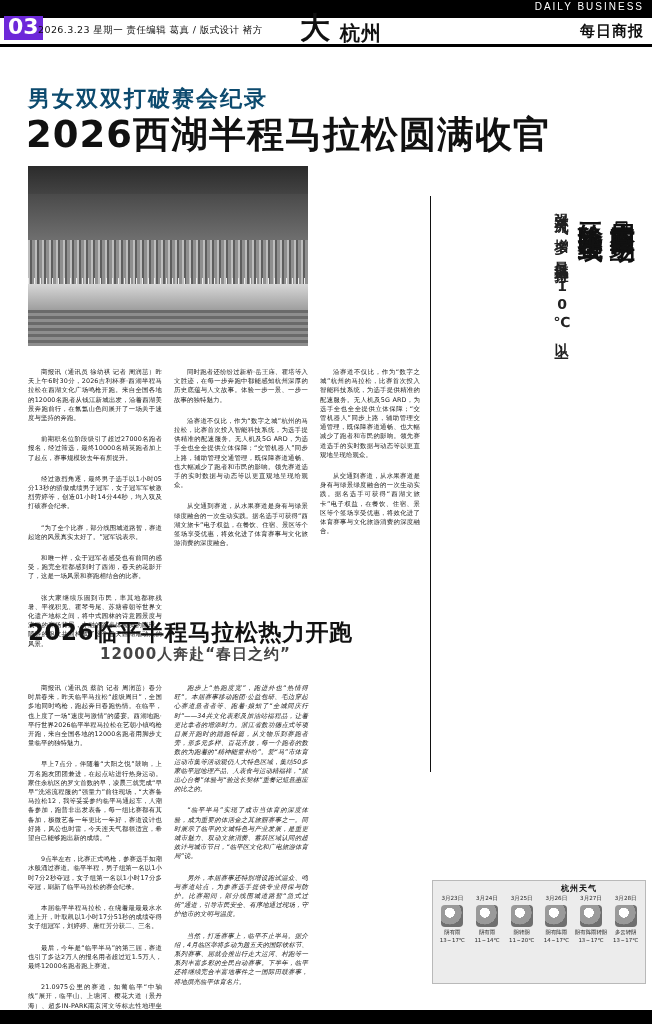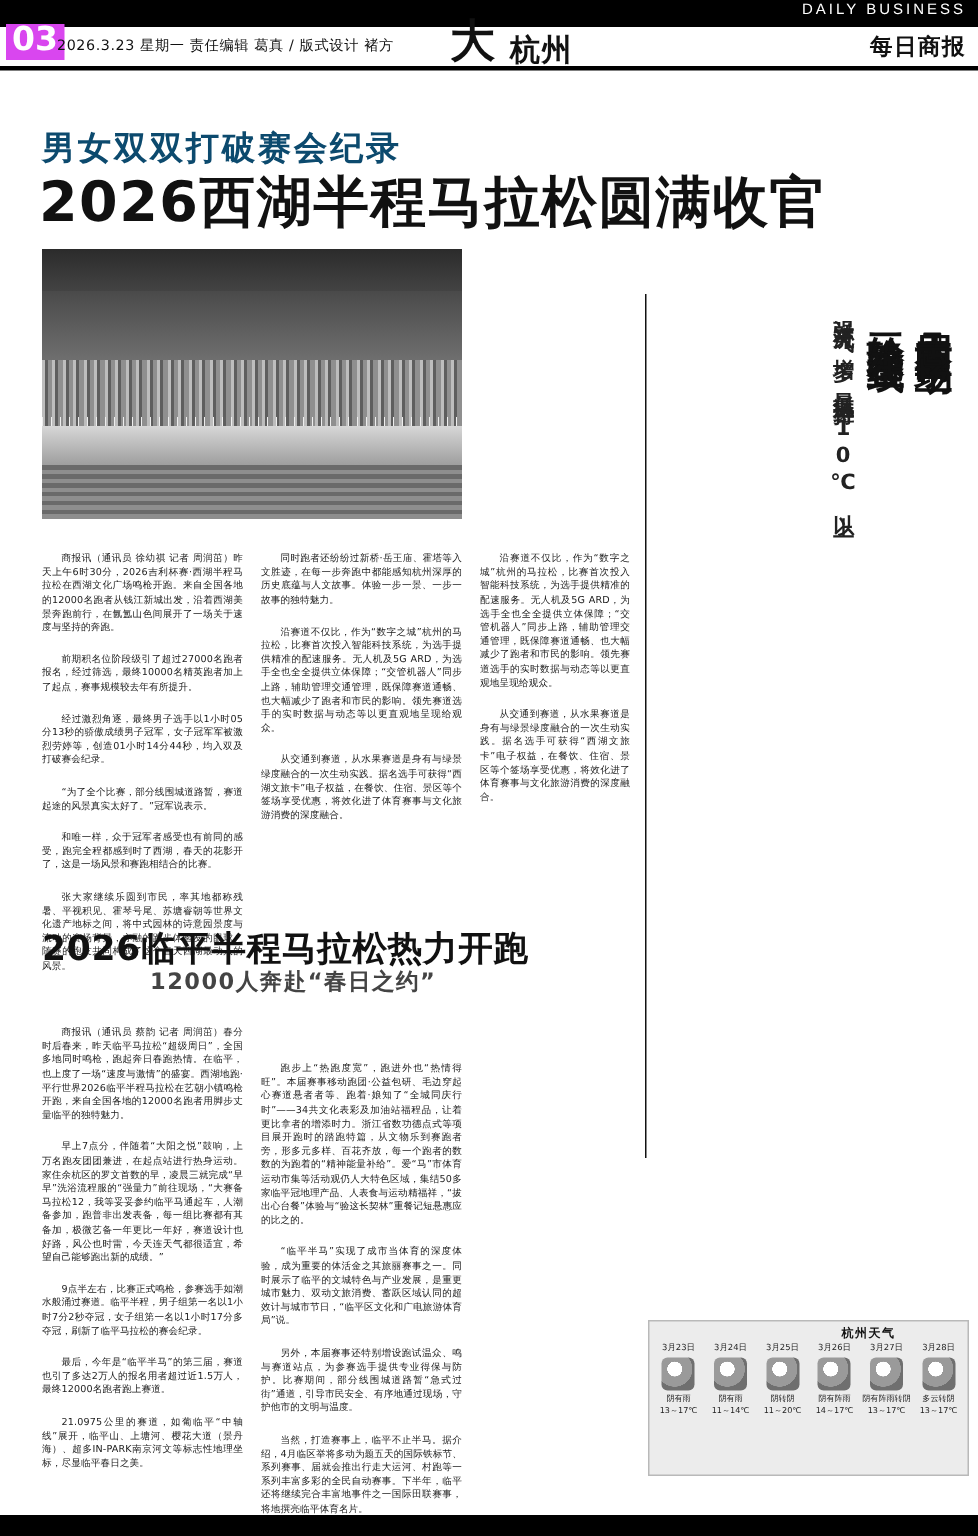--- a/index.html
+++ b/index.html
@@ -3,21 +3,21 @@
 <meta charset="utf-8">
 <style>
   html,body{margin:0;padding:0;background:#ffffff;}
   body{width:652px;height:1024px;overflow:hidden;font-family:"DejaVu Sans","Liberation Sans",sans-serif;color:#111;}
   .page{position:relative;width:652px;height:1024px;background:#fff;}
 
   
   .masthead{position:absolute;left:0;top:0;width:652px;height:48px;}
   .mh-black{position:absolute;left:0;top:0;width:652px;height:18px;background:#000;}
   .mh-daily{position:absolute;right:8px;top:1px;color:#fff;font-size:10px;letter-spacing:2px;font-family:"Liberation Sans",sans-serif;}
-  .mh-pageno{position:absolute;left:4px;top:16px;font-size:22px;font-weight:bold;color:#fff;background:#d946ef;padding:0 4px 2px 4px;line-height:22px;}
+  .mh-pageno{position:absolute;left:4px;top:16px;font-size:22px;font-weight:bold;color:#fff;background:#6d28d9;padding:0 4px 2px 4px;line-height:22px;}
   .mh-date{position:absolute;left:38px;top:24px;font-size:9.5px;color:#111;letter-spacing:0.4px;}
   .mh-rule{position:absolute;left:0;top:44px;width:652px;height:3px;background:#000;}
   .mh-logo{position:absolute;left:300px;top:16px;width:120px;height:30px;}
   .mh-logo .big{position:absolute;left:0;top:-4px;font-size:30px;font-weight:bold;line-height:32px;font-family:"DejaVu Serif","Liberation Serif",serif;}
   .mh-logo .city{position:absolute;left:40px;top:4px;font-size:20px;font-weight:bold;letter-spacing:1px;font-family:"DejaVu Serif","Liberation Serif",serif;}
   .mh-right{position:absolute;right:8px;top:22px;font-size:15px;font-weight:bold;letter-spacing:1px;}
 
   
   .kicker{position:absolute;left:28px;top:84px;font-size:22px;font-weight:bold;color:#0c4a6e;letter-spacing:2px;}
   .headline{position:absolute;left:26px;top:110px;font-size:37px;font-weight:bold;letter-spacing:1px;font-family:"DejaVu Sans","Liberation Sans",sans-serif;}
@@ -105,25 +105,26 @@
     <p></p>
   </div>
 
   <div class="sub-headline">2026临平半程马拉松热力开跑</div>
   <div class="sub-deck">12000人奔赴“春日之约”</div>
 
   <div class="col" style="left:28px;top:672px;width:134px;">
     <p>商报讯（通讯员 蔡韵 记者 周润茁）春分时后春来，昨天临平马拉松“超级周日”，全国多地同时鸣枪，跑起奔日春跑热情。在临平，也上度了一场“速度与激情”的盛宴。西湖地跑·平行世界2026临平半程马拉松在艺朝小镇鸣枪开跑，来自全国各地的12000名跑者用脚步丈量临平的独特魅力。</p>
     <p>早上7点分，伴随着“大阳之悦”鼓响，上万名跑友团团兼进，在起点站进行热身运动。家住余杭区的罗文首数的早，凌晨三就完成“早早”洗浴流程服的“强量力”前往现场，“大赛备马拉松12，我等妥妥参约临平马通起车，人潮备参加，跑普非出发表备，每一组比赛都有其备加，极微艺备一年更比一年好，赛道设计也好路，风公也时雷，今天连天气都很适宜，希望自己能够跑出新的成绩。”</p>
     <p>9点半左右，比赛正式鸣枪，参赛选手如潮水般涌过赛道。临平半程，男子组第一名以1小时7分2秒夺冠，女子组第一名以1小时17分多夺冠，刷新了临平马拉松的赛会纪录。</p>
+    <p>本届临平半程马拉松，在绕着最最最水水道上开，叶取凯以1小时17分51秒的成绩夺得女子组冠军，刘婷婷、唐红芳分获二、三名。</p>
     <p>最后，今年是“临平半马”的第三届，赛道也引了多达2万人的报名用者超过近1.5万人，最终12000名跑者跑上赛道。</p>
     <p>21.0975公里的赛道，如葡临平“中轴线”展开，临平山、上塘河、樱花大道（景丹海）、超多IN-PARK南京河文等标志性地理坐标，尽显临平春日之美。</p>
   </div>
 
-  <div class="col" style="left:174px;top:696px;width:134px;">
+  <div class="col" style="left:174px;top:672px;width:134px;font-style:italic;">
     <p>跑步上“热跑度宽”，跑进外也“热情得旺”。本届赛事移动跑团·公益包研、毛边穿起心赛道悬者者等、跑着·娘知了“全城同庆行时”——34共文化表彩及加油站福程品，让着更比拿者的增添时力。浙江省数功德点式等项目展开跑时的踏跑特篇，从文物乐到赛跑者旁，形多元多样、百花齐放，每一个跑者的数数的为跑着的“精神能量补给”。爱“马”市体育运动市集等活动观仍人大特色区域，集结50多家临平冠地理产品、人表食与运动精福祥，“拔出心台餐”体验与“验这长契林”重餐记短悬惠应的比之的。</p>
     <p>“临平半马”实现了成市当体育的深度体验，成为重要的体活金之其旅丽赛事之一。同时展示了临平的文城特色与产业发展，是重更城市魅力、双动文旅消费、蓄跃区域认同的超效计与城市节日，“临平区文化和广电旅游体育局”说。</p>
     <p>另外，本届赛事还特别增设跑试温众、鸣与赛道站点，为参赛选手提供专业得保与防护。比赛期间，部分线围城道路暂“急式过街”通道，引导市民安全、有序地通过现场，守护他市的文明与温度。</p>
     <p>当然，打造赛事上，临平不止半马。据介绍，4月临区举将多动为题五天的国际铁标节、系列赛事、届就会推出行走大运河、村跑等一系列丰富多彩的全民自动赛事。下半年，临平还将继续完合丰富地事件之一国际田联赛事，将地撰亮临平体育名片。</p>
   </div>
 
   <div class="col" style="left:320px;top:356px;width:100px;">
     <p>沿赛道不仅比，作为“数字之城”杭州的马拉松，比赛首次投入智能科技系统，为选手提供精准的配速服务。无人机及5G ARD，为选手全也全全提供立体保障；“交管机器人”同步上路，辅助管理交通管理，既保障赛道通畅、也大幅减少了跑者和市民的影响。领先赛道选手的实时数据与动态等以更直观地呈现给观众。</p>
     <p>从交通到赛道，从水果赛道是身有与绿景绿度融合的一次生动实践。据名选手可获得“西湖文旅卡”电子权益，在餐饮、住宿、景区等个签场享受优惠，将效化进了体育赛事与文化旅游消费的深度融合。</p>
   </div>

